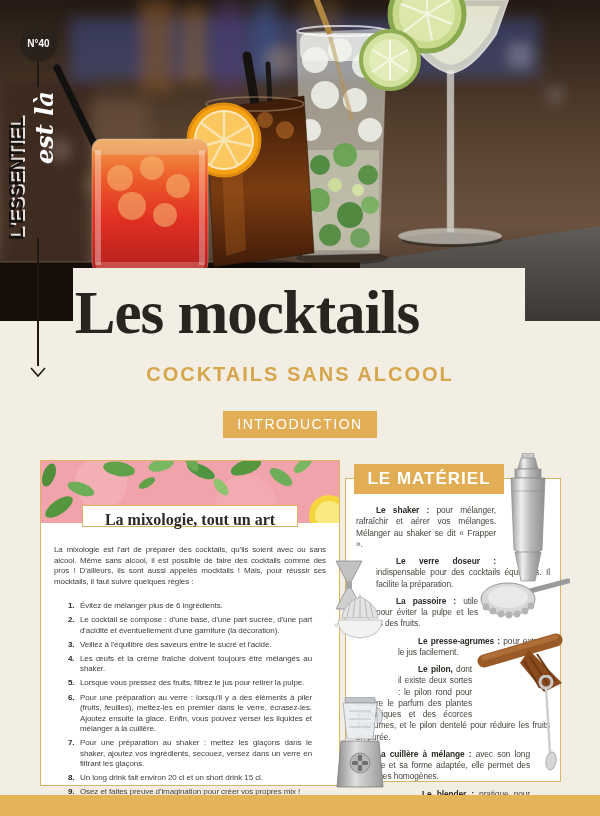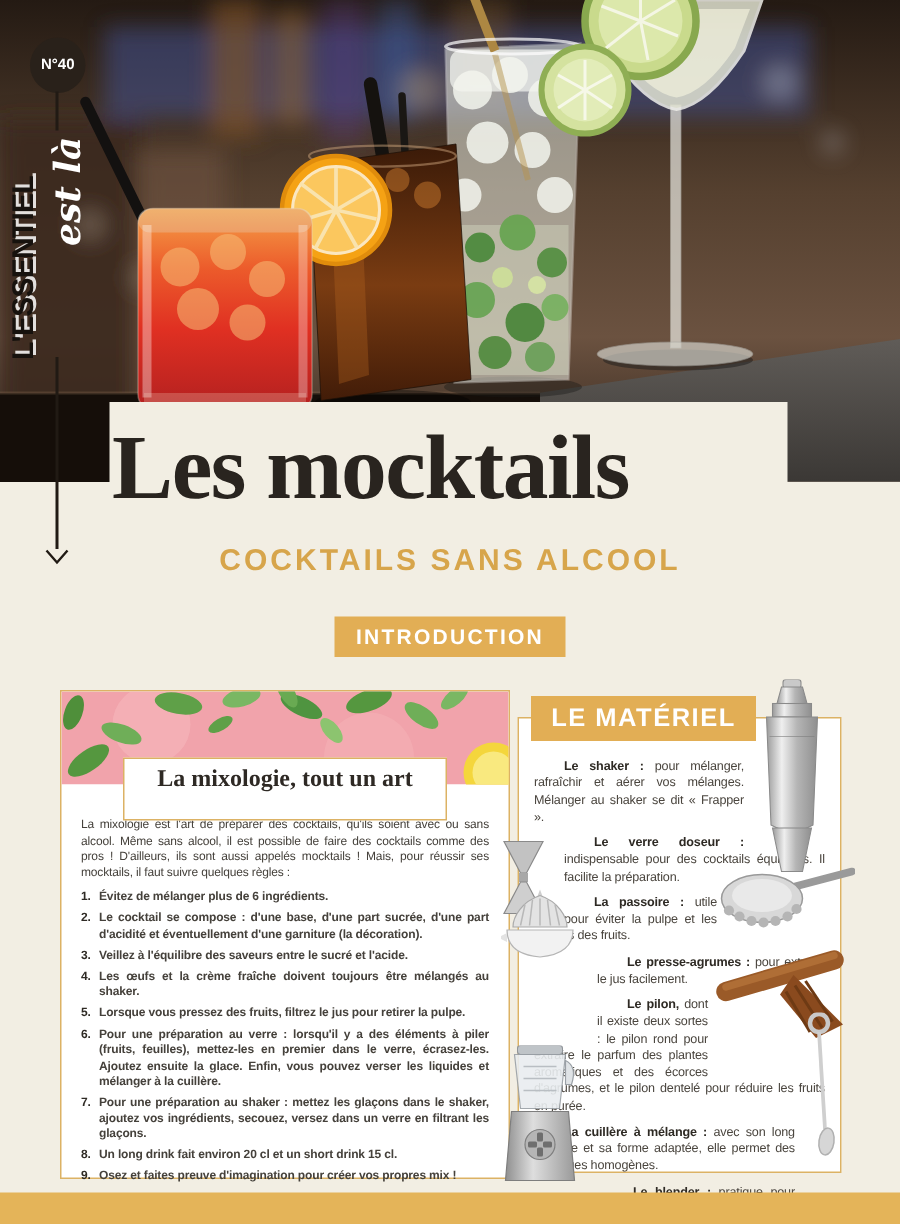--- a/index.html
+++ b/index.html
@@ -27,34 +27,34 @@
   .stem-bottom { position:absolute; left:37px; top:238px; width:2px; height:128px; background:#211a14; z-index:6; }
   .arrow-head { position:absolute; left:30px; top:364px; z-index:6; }
 
   
   .title-wrap { position:absolute; left:0; top:281px; width:494px; text-align:center; z-index:5; }
   .page-title { margin:0; font-family:"Liberation Serif",serif; font-weight:bold; font-size:61px;
     letter-spacing:-1px; color:#29241f; line-height:1.05; }
   .subtitle { position:absolute; left:0; top:363px; width:600px; text-align:center;
     font-weight:bold; font-size:20px; letter-spacing:2px; color:#d7a54b; z-index:5; }
   .intro-badge { position:absolute; left:223px; top:411px; width:154px; height:27px;
-    background:#e2ae55; color:#fff; font-weight:bold; font-size:14px; letter-spacing:1.5px;
+    background:#e2ae55; color:#fff; font-weight:normal; font-size:14px; letter-spacing:1.5px;
     text-align:center; line-height:27px; z-index:5; }
 
   
   .mix-panel { position:absolute; left:40px; top:460px; width:300px; height:326px;
     background:#fff; border:1px solid #dcb264; z-index:3; }
   .mix-header { position:relative; width:298px; height:62px; overflow:visible; }
-  .mix-titlebox { position:absolute; left:50%; transform:translateX(-50%); top:44px; width:216px; height:42px;
+  .mix-titlebox { position:absolute; left:50%; transform:translateX(-50%); top:44px; width:216px; height:22px;
     background:#fff; border:1px solid #dcb264; font-family:"Liberation Serif",serif; font-weight:bold;
     font-size:16px; color:#2e2924; text-align:center; line-height:28px; z-index:4; }
   .mix-body { padding:22px 13px 0; font-size:8px; line-height:1.32; letter-spacing:-0.1px;
     color:#45413b; text-align:justify; }
   .mix-body .intro-p { margin:0 0 6px; }
-  ol.rules { list-style:none; margin:0; padding:0; counter-reset:r;font-weight:bold; }
+  ol.rules { list-style:none; margin:14px; padding:0; counter-reset:r; }
   ol.rules li { counter-increment:r; position:relative; padding-left:12px; margin-bottom:3.5px; }
   ol.rules li::before { content:counter(r) "."; position:absolute; left:0; font-weight:bold; color:#2e2a24; }
 
   
   .mat-panel { position:absolute; left:345px; top:478px; width:216px; height:304px;
     background:#fff; border:1px solid #dcb264; z-index:3; }
   .mat-badge { position:absolute; left:8px; top:-15px; width:150px; height:30px;
     background:#e2ae55; color:#fff; font-weight:bold; font-size:17px; letter-spacing:1px;
     text-align:center; line-height:30px; z-index:5; }
   .mat-body { padding:26px 10px 0; font-size:8.4px; line-height:1.34; letter-spacing:-0.1px;

